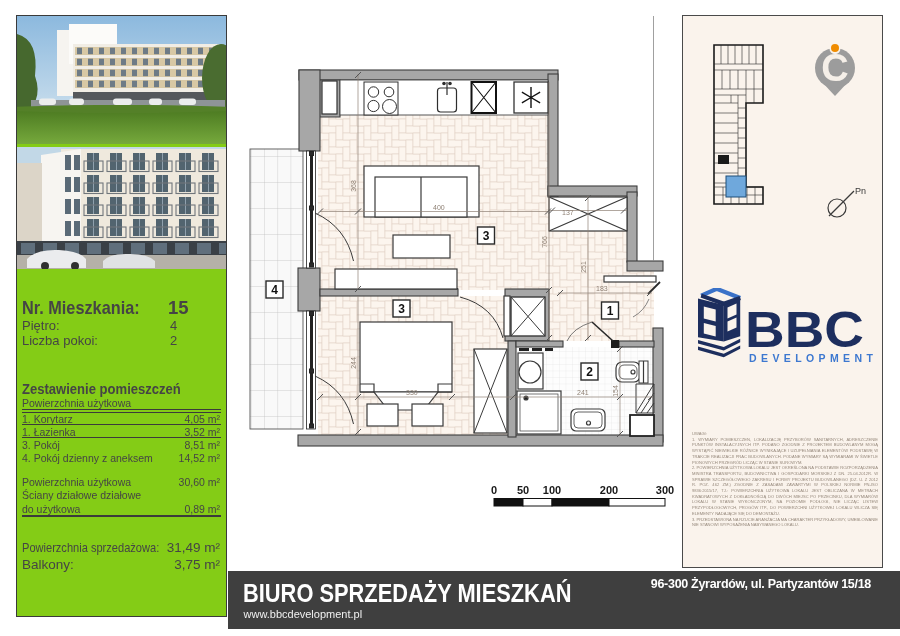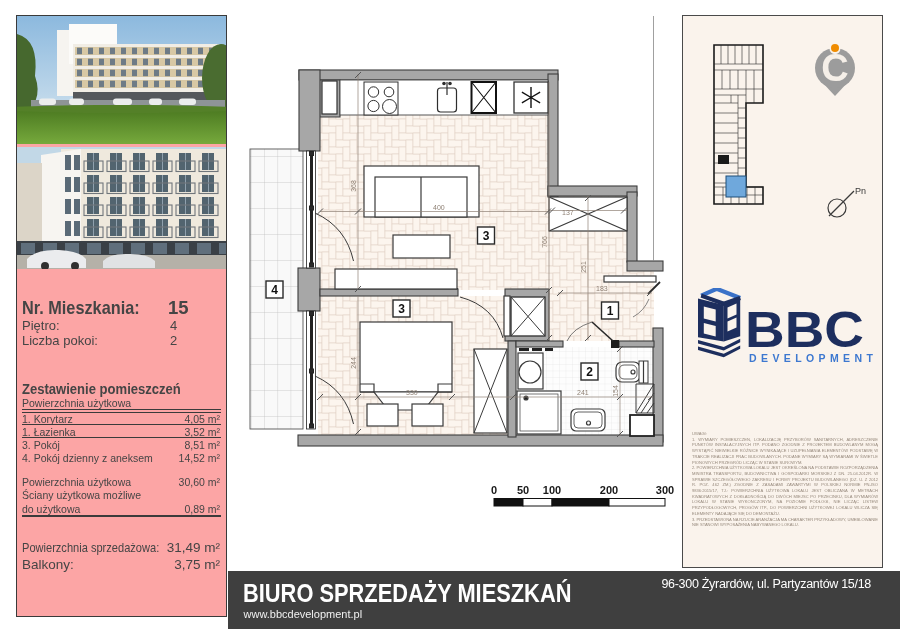--- a/index.html
+++ b/index.html
@@ -1,17 +1,17 @@
 <!DOCTYPE html>
 <html lang="pl"><head><meta charset="utf-8">
 <style>
 html,body{margin:0;padding:0;background:#fff;}
 #page{position:relative;width:900px;height:636px;background:#ffffff;overflow:hidden;font-family:"Liberation Sans",sans-serif;}
 .abs{position:absolute;}
-#leftpanel{left:16px;top:15px;width:209px;height:600px;background:#fca5a5;border:1.5px solid #3a3a3a;}
+#leftpanel{left:16px;top:15px;width:209px;height:600px;background:#84cc16;border:1.5px solid #3a3a3a;}
 #rightpanel{left:682px;top:15px;width:199px;height:551px;background:#faf3ec;border:1px solid #4a4a4a;}
 .lp{position:absolute;color:#454545;}
 .val{position:absolute;color:#454545;}
 .rowline{position:absolute;left:5px;width:199px;background:#3b3b3b;height:1.4px;}
 #botbar{left:227.5px;top:571px;width:672.5px;height:58px;background:#3f3f3f;}
 </style></head>
 <body>
 <div id="page">
 
 <div id="leftpanel" class="abs">
@@ -255,21 +255,21 @@
 
   <div class="lp" style="left:5px;top:422.5px;font-size:10.5px;">3. Pokój</div>
   <div class="lp" style="right:6px;top:422.5px;font-size:10.5px;">8,51 m²</div>
 
   <div class="lp" style="left:5px;top:435.5px;font-size:10.5px;">4. Pokój dzienny z aneksem</div>
   <div class="lp" style="right:6px;top:435.5px;font-size:10.5px;">14,52 m²</div>
 
   <div class="lp" style="left:5px;top:459.5px;font-size:10.5px;">Powierzchnia użytkowa</div>
   <div class="lp" style="right:6px;top:459.5px;font-size:10.5px;">30,60 m²</div>
 
-  <div class="lp" style="left:5px;top:473px;font-size:10.5px;">Ściany użytkowa możliwe</div>
+  <div class="lp" style="left:5px;top:473px;font-size:10.5px;">Ściany działowe działowe</div>
   <div class="lp" style="left:5px;top:486.5px;font-size:10.5px;">do użytkowa</div>
   <div class="lp" style="right:6px;top:486.5px;font-size:10.5px;">0,89 m²</div>
   <div class="rowline" style="top:498.5px;height:2.4px;"></div>
 
   <div class="lp" style="left:5px;top:524px;font-size:13.5px;transform:scaleX(0.82);transform-origin:0 0;">Powierzchnia sprzedażowa:</div>
   <div class="lp" style="right:6px;top:524px;font-size:13.5px;margin-left:16px;">31,49 m²</div>
 
   <div class="lp" style="left:5px;top:541px;font-size:13.5px;">Balkony:</div>
   <div class="lp" style="right:6px;top:541px;font-size:13.5px;">3,75 m²</div>
 </div>
@@ -644,17 +644,17 @@
         <div>3. PRZEDSTAWIONA NA RZUCIE ARANŻACJA MA CHARAKTER PRZYKŁADOWY, UMEBLOWANIE NIE STANOWI WYPOSAŻENIA NABYWANEGO LOKALU.</div>
       </div>
     </div>
 
 <div id="botbar" class="abs">
 
   <div class="abs" style="left:15px;top:7px;color:#fff;font-size:26px;font-weight:bold;transform:scaleX(0.84);transform-origin:0 0;">BIURO SPRZEDAŻY MIESZKAŃ</div>
 
   <div class="abs" style="left:16px;top:37px;color:#f0f0f0;font-size:11px;">www.bbcdevelopment.pl</div>
 
-  <div class="abs" style="right:29px;top:6px;color:#fff;font-size:12.5px;font-weight:normal;letter-spacing:-0.3px;">96-300 Żyrardów, ul. Partyzantów 15/18</div>
+  <div class="abs" style="right:29px;top:6px;color:#fff;font-size:12.5px;font-weight:bold;letter-spacing:-0.3px;">96-300 Żyrardów, ul. Partyzantów 15/18</div>
 
 </div>
 
 </div>
 
 </body></html>

